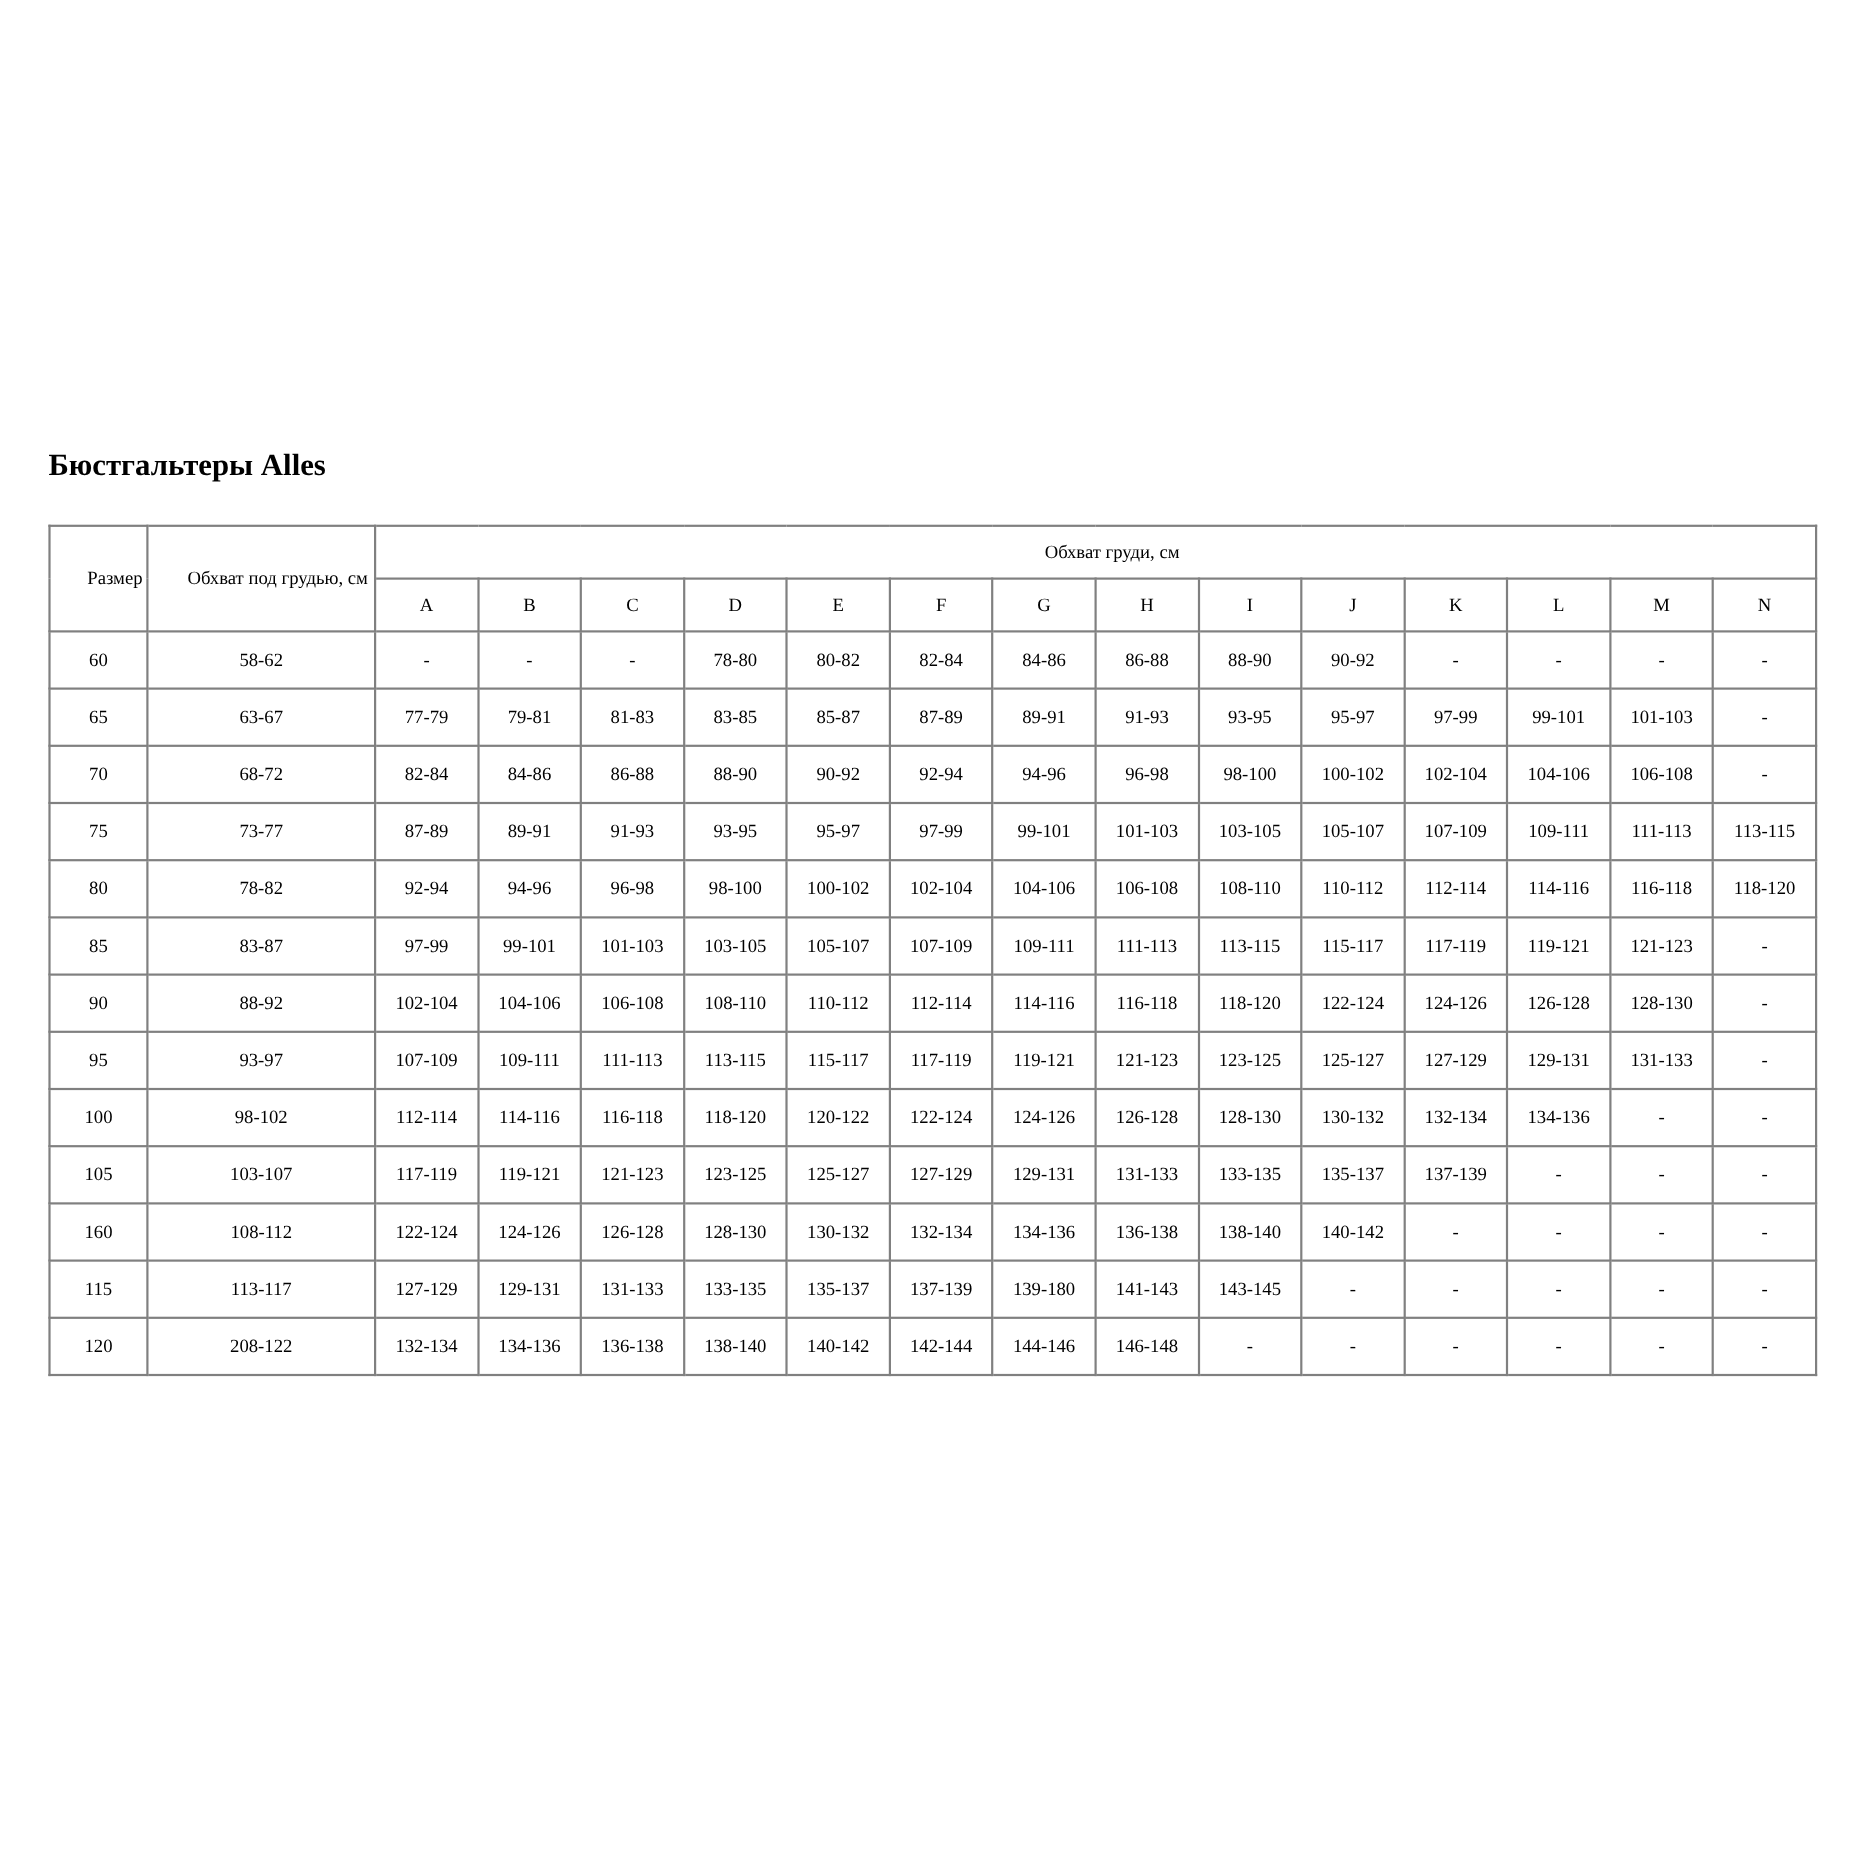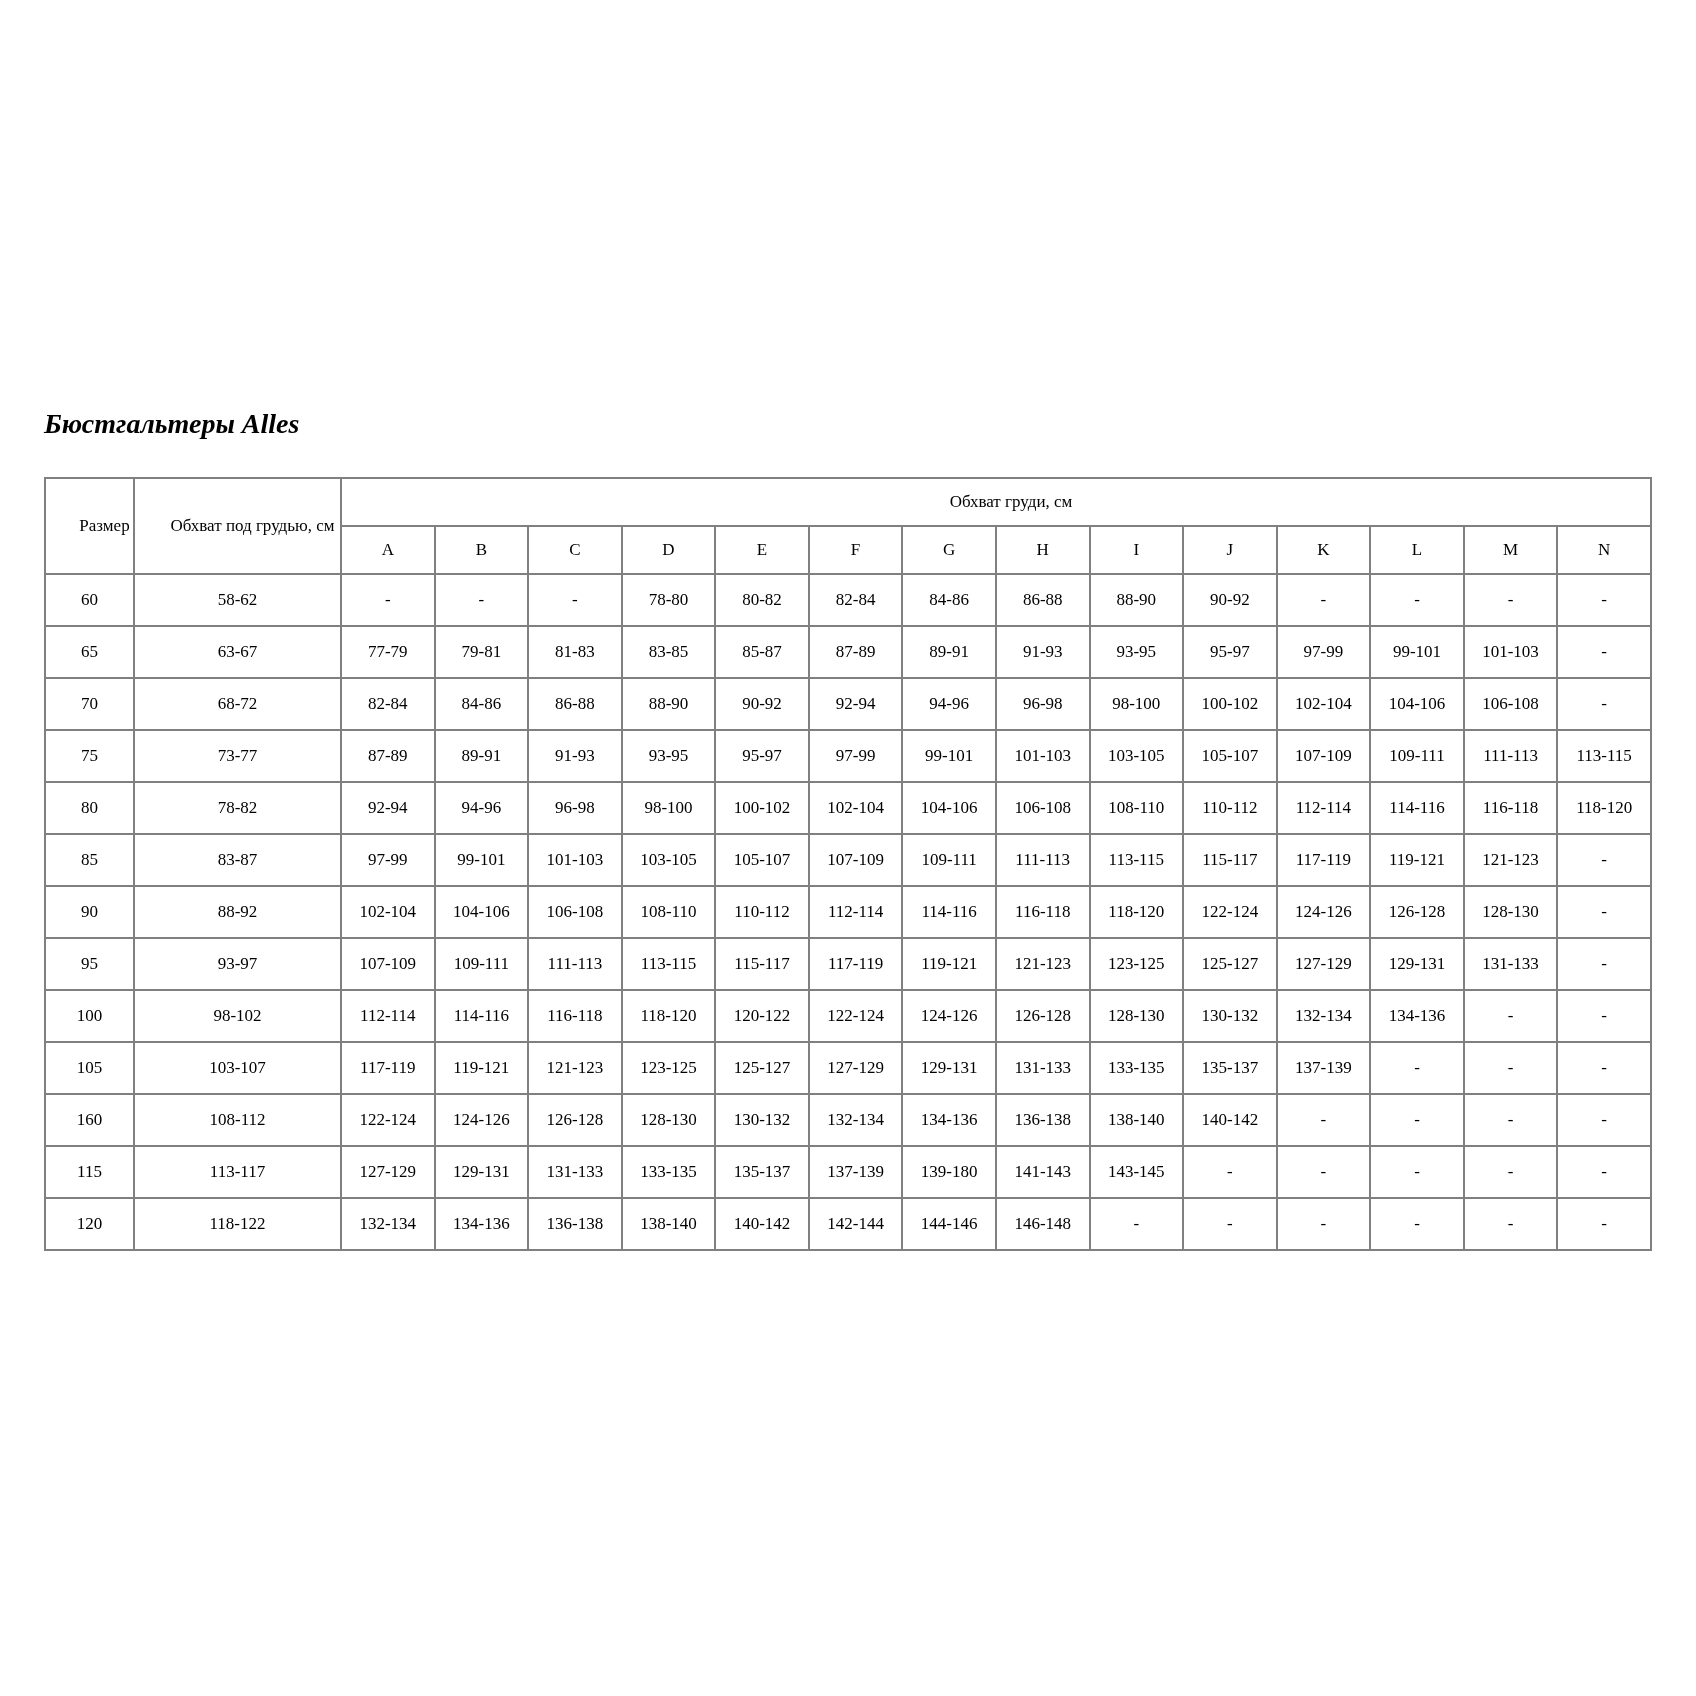--- a/index.html
+++ b/index.html
@@ -17,21 +17,20 @@
   .page-title {
     position: absolute;
     left: 44px;
     top: 408px;
     margin: 0;
     font-size: 28px;
     font-weight: bold;
     font-family: "Liberation Serif", serif;
     color: #000000;
     white-space: nowrap;
-    font-style: italic;
   }
   table.size-chart {
     position: absolute;
     left: 44px;
     top: 477px;
     width: 1608px;
     border-collapse: collapse;
     table-layout: fixed;
   }
   table.size-chart th,
@@ -305,21 +304,21 @@
         <td>141-143</td>
         <td>143-145</td>
         <td>-</td>
         <td>-</td>
         <td>-</td>
         <td>-</td>
         <td>-</td>
       </tr>
       <tr>
         <td>120</td>
-        <td>118-122</td>
+        <td>208-122</td>
         <td>132-134</td>
         <td>134-136</td>
         <td>136-138</td>
         <td>138-140</td>
         <td>140-142</td>
         <td>142-144</td>
         <td>144-146</td>
         <td>146-148</td>
         <td>-</td>
         <td>-</td>

